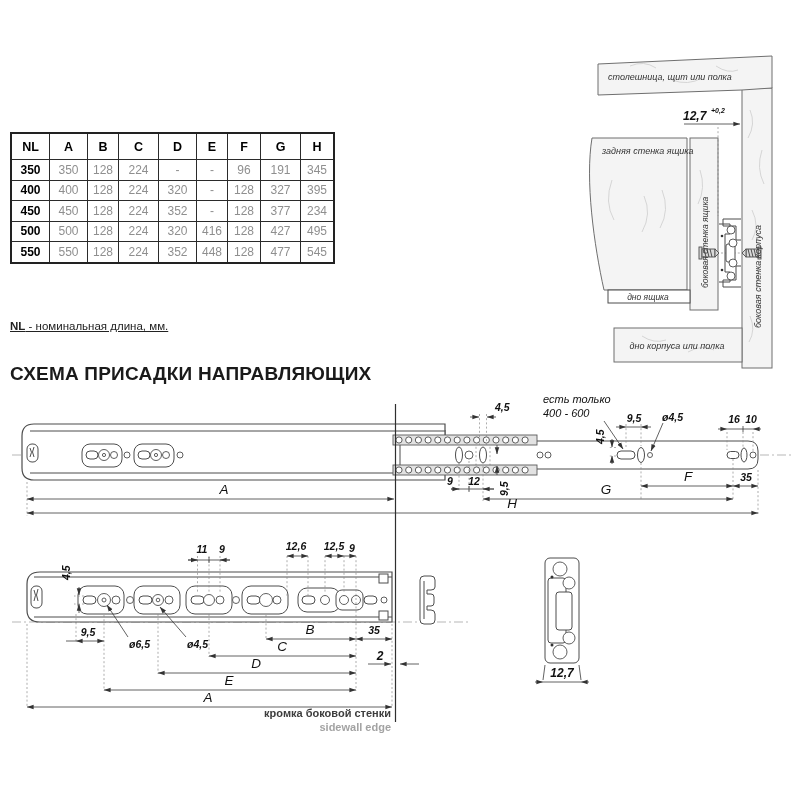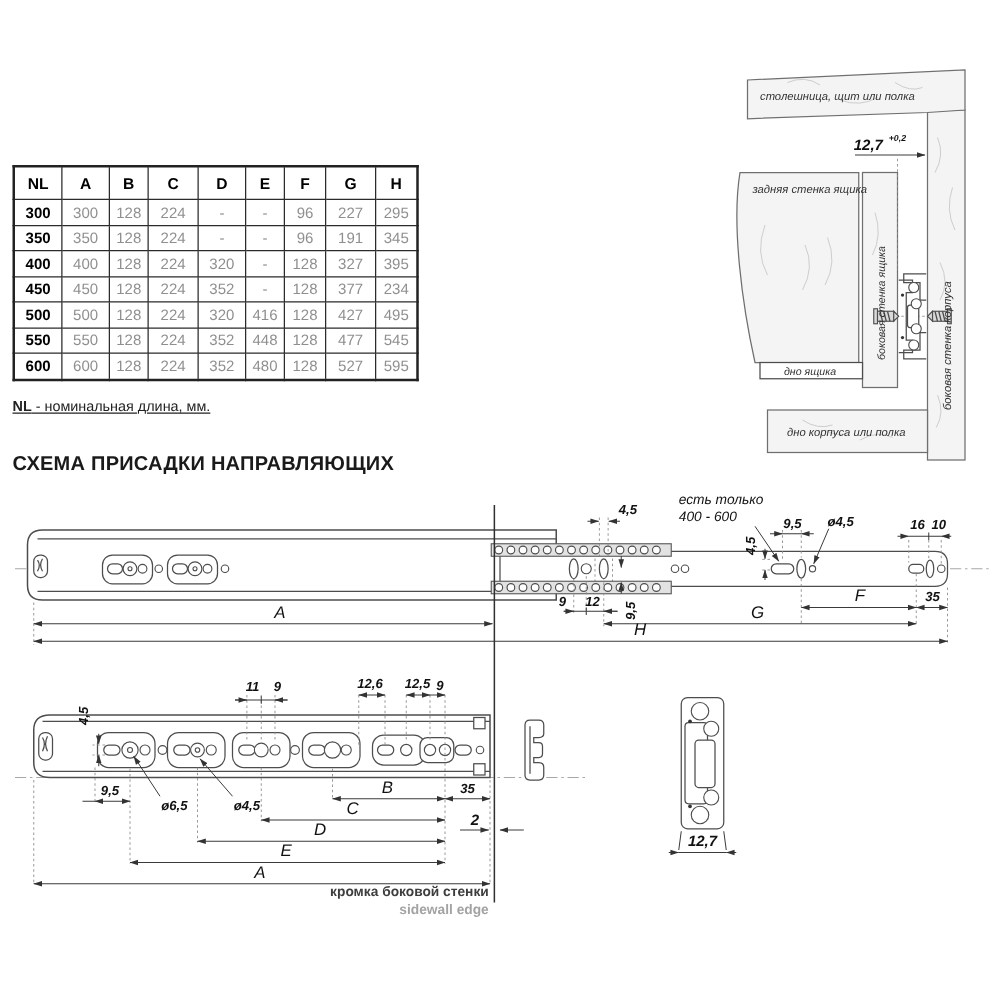--- a/index.html
+++ b/index.html
@@ -18,21 +18,21 @@
   th:nth-child(3),td:nth-child(3){width:26px}
   th:nth-child(4),td:nth-child(4){width:35px}
   th:nth-child(5),td:nth-child(5){width:33px}
   th:nth-child(6),td:nth-child(6){width:26px}
   th:nth-child(7),td:nth-child(7){width:28px}
   th:nth-child(8),td:nth-child(8){width:35px}
   th:nth-child(9),td:nth-child(9){width:28px}
   
   .note{position:absolute;left:10px;top:320px;font-size:11.5px;color:#222;text-decoration:underline;}
   .note .b{font-weight:bold;}
-  .heading{position:absolute;left:10px;top:363px;font-size:16px;font-weight:bold;
+  .heading{position:absolute;left:10px;top:363px;font-size:19px;font-weight:bold;
            color:#1a1a1a;letter-spacing:.2px;}
   
   svg{position:absolute;left:0;top:0;}
   .ln{stroke:#4d4d4d;stroke-width:1;fill:none;}
   .ln2{stroke:#4d4d4d;stroke-width:1.2;fill:#fff;}
   .lnf{stroke:#4d4d4d;stroke-width:1;fill:#fff;}
   .panel{fill:#f4f4f4;stroke:#6f6f6f;stroke-width:1;}
   .grain{stroke:#cdcdcd;stroke-width:.8;fill:none;}
   .dim{stroke:#3a3a3a;stroke-width:.8;fill:none;}
   .dot{stroke:#8a8a8a;stroke-width:.7;fill:none;stroke-dasharray:2 2.2;}
@@ -67,31 +67,20 @@
             <th>C</th>
             <th>D</th>
             <th>E</th>
             <th>F</th>
             <th>G</th>
             <th>H</th>
           </tr>
         </thead>
       <tbody>
           <tr>
-            <td class="nl">300</td>
-            <td>300</td>
-            <td>128</td>
-            <td>224</td>
-            <td>-</td>
-            <td>-</td>
-            <td>96</td>
-            <td>227</td>
-            <td>295</td>
-          </tr>
-          <tr>
             <td class="nl">350</td>
             <td>350</td>
             <td>128</td>
             <td>224</td>
             <td>-</td>
             <td>-</td>
             <td>96</td>
             <td>191</td>
             <td>345</td>
           </tr>
@@ -131,31 +120,20 @@
           <tr>
             <td class="nl">550</td>
             <td>550</td>
             <td>128</td>
             <td>224</td>
             <td>352</td>
             <td>448</td>
             <td>128</td>
             <td>477</td>
             <td>545</td>
-          </tr>
-          <tr>
-            <td class="nl">600</td>
-            <td>600</td>
-            <td>128</td>
-            <td>224</td>
-            <td>352</td>
-            <td>480</td>
-            <td>128</td>
-            <td>527</td>
-            <td>595</td>
           </tr>
         </tbody>
     </table>
   </div>
 
   <div class="note"><span class="b">NL</span><span> - номинальная длина, мм.</span></div>
 
   <div class="heading">СХЕМА ПРИСАДКИ НАПРАВЛЯЮЩИХ</div>
 
   <svg width="800" height="800" viewBox="0 0 800 800">

